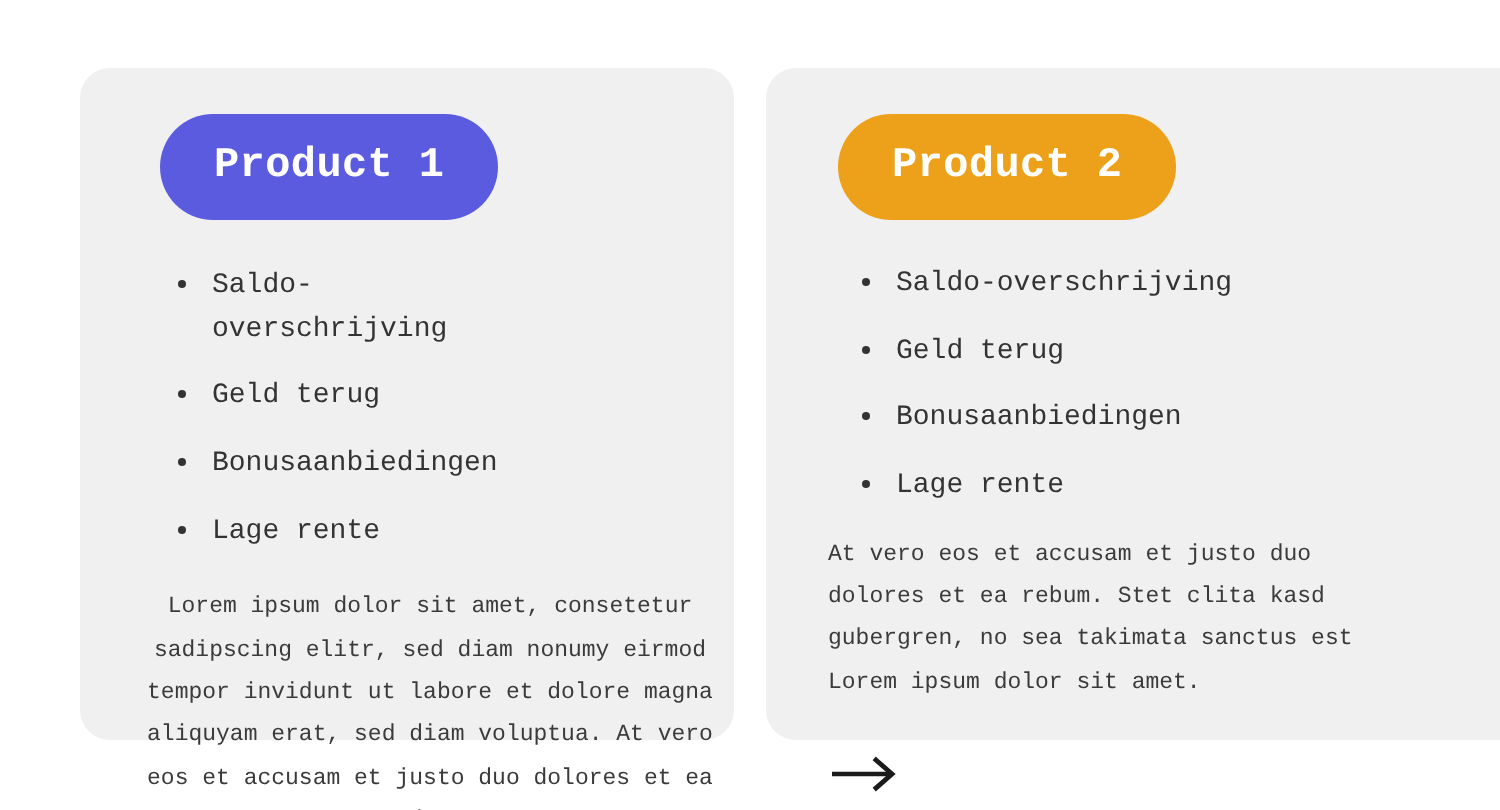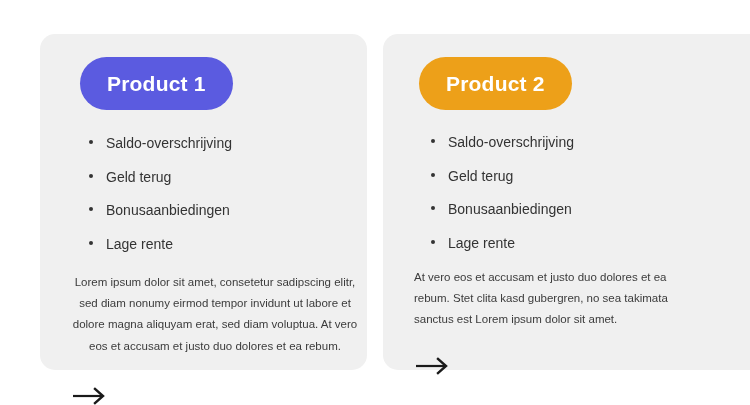--- a/index.html
+++ b/index.html
@@ -12,20 +12,21 @@
     background: #ffffff;
     font-family: "Liberation Sans", sans-serif;
     overflow: hidden;
   }
 
   .board {
     position: relative;
     width: 750px;
     height: 405px;
     box-sizing: border-box;
+    font-family: Liberation Mono, monospace;
   }
 
   .card {
     position: absolute;
     top: 34px;
     background: #f0f0f0;
     border-radius: 15px;
     box-sizing: border-box;
   }
 

